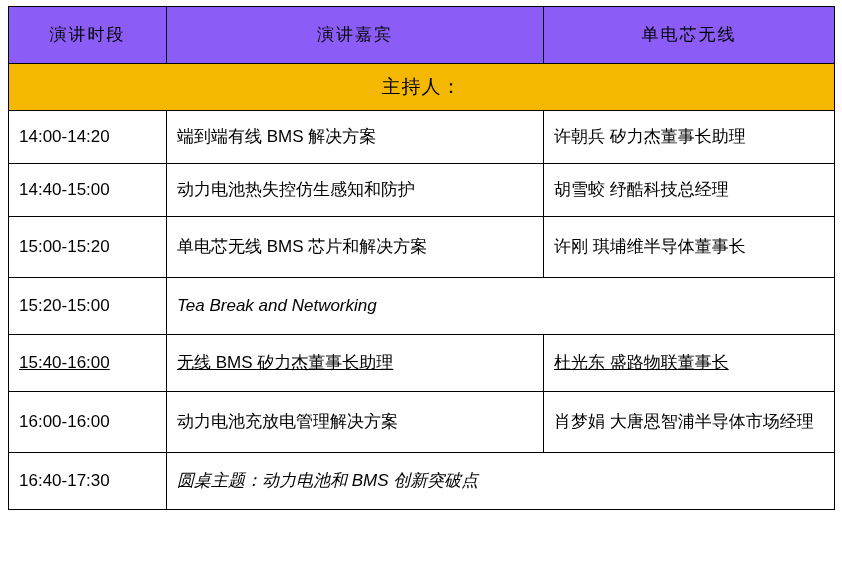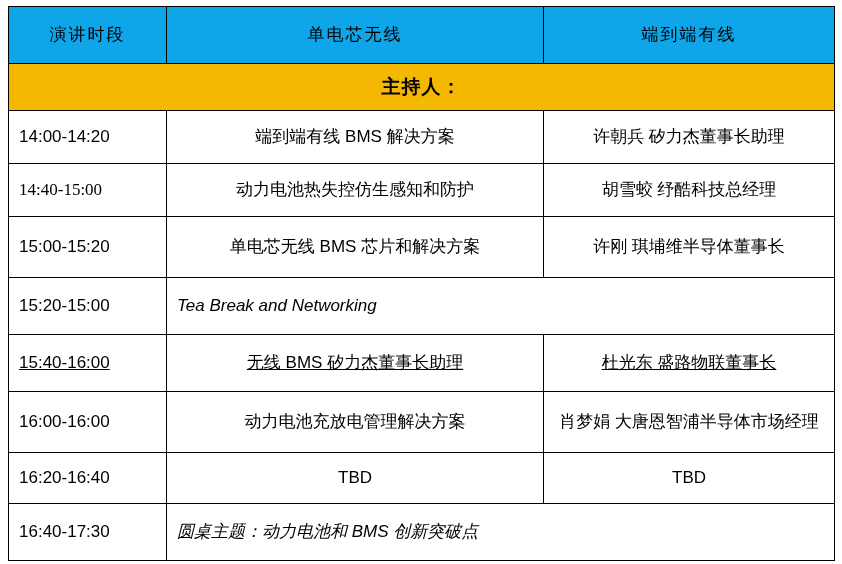--- a/index.html
+++ b/index.html
@@ -32,75 +32,74 @@
     font-size: 17px;
     line-height: 1.35;
     padding: 6px 10px;
     color: #000000;
   }
   col.c-time { width: 158px; }
   col.c-topic { width: 377px; }
   col.c-guest { width: 291px; }
 
   thead th {
-    background: #0ea5e9;
+    background: #8b5cf6;
     text-align: center;
     font-weight: bold;
     font-size: 20px;
     letter-spacing: 2px;
     height: 44px;
     padding: 4px 6px;
   }
   tr.host-row td {
     background: #F5B800;
     text-align: center;
-    font-weight: bold;
+    font-weight: normal;
     font-size: 19px;
     letter-spacing: 1px;
     height: 38px;
     padding: 4px 6px;
   }
   td.time-cell {
     font-size: 17px;
     letter-spacing: 0px;
     white-space: nowrap;
   }
   td.topic-cell, td.guest-cell {
     font-size: 17px;
-    text-align: center;
   }
   td.span-cell {
     font-size: 17px;
     font-style: italic;
   }
   .row-h1 td { height: 40px; }
   .row-h2 td { height: 44px; }
-  .row-h3 td { height: 40px; font-family: Liberation Serif, serif; }
+  .row-h3 td { height: 40px; }
   .row-h4 td { height: 48px; }
   .row-h5 td { height: 44px; }
   .row-h6 td { height: 44px; text-decoration: underline; }
   .row-h7 td { height: 48px; }
   .row-h8 td { height: 38px; }
   .row-h9 td { height: 44px; }
 </style>
 </head>
 <body>
 
 <div class="sheet">
   <table class="agenda">
     <colgroup>
       <col class="c-time">
       <col class="c-topic">
       <col class="c-guest">
     </colgroup>
     <thead>
       <tr>
         <th>演讲时段</th>
+        <th>演讲嘉宾</th>
         <th>单电芯无线</th>
-        <th>端到端有线</th>
       </tr>
     </thead>
     <tbody>
       <tr class="host-row">
         <td colspan="3">主持人：</td>
       </tr>
 
       <tr class="row-h1">
         <td class="time-cell">14:00-14:20</td>
         <td class="topic-cell">端到端有线 BMS 解决方案</td>
@@ -130,25 +129,20 @@
         <td class="topic-cell">无线 BMS 矽力杰董事长助理</td>
         <td class="guest-cell">杜光东  盛路物联董事长</td>
       </tr>
 
       <tr class="row-h7">
         <td class="time-cell">16:00-16:00</td>
         <td class="topic-cell">动力电池充放电管理解决方案</td>
         <td class="guest-cell">肖梦娟 大唐恩智浦半导体市场经理</td>
       </tr>
 
-      <tr class="row-h8">
-        <td class="time-cell">16:20-16:40</td>
-        <td class="topic-cell">TBD</td>
-        <td class="guest-cell">TBD</td>
-      </tr>
 
       <tr class="row-h9">
         <td class="time-cell">16:40-17:30</td>
         <td class="span-cell" colspan="2">圆桌主题：动力电池和 BMS 创新突破点</td>
       </tr>
     </tbody>
   </table>
 </div>
 
 </body></html>

